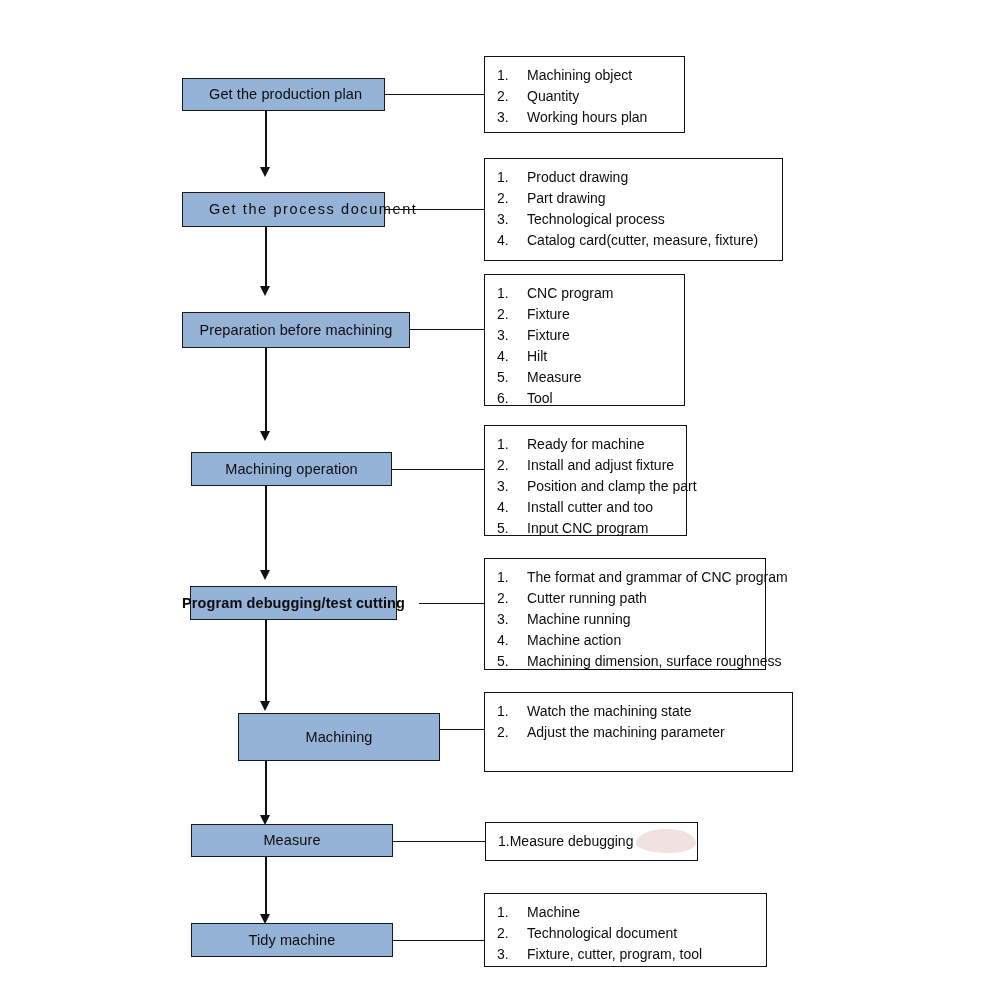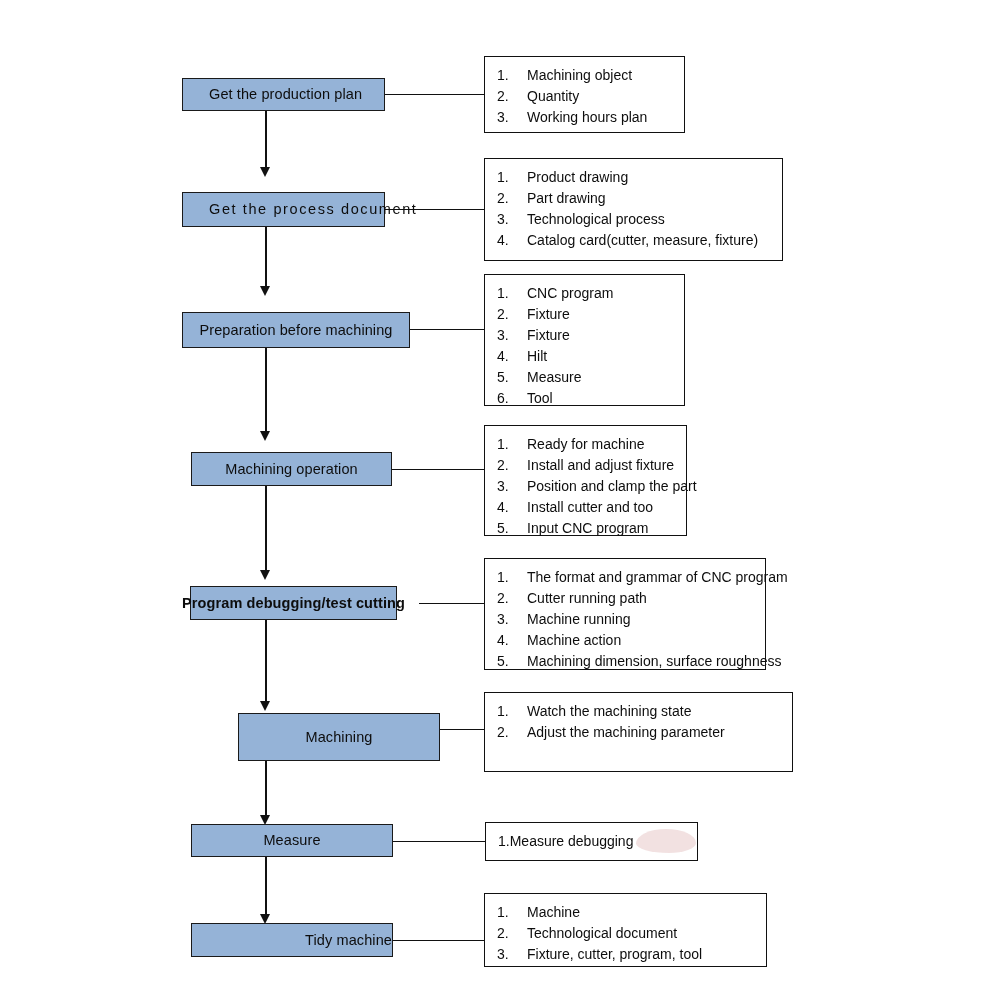--- a/index.html
+++ b/index.html
@@ -296,21 +296,21 @@
   <div class="detail-box" style="left:485px; top:822px; width:213px; height:39px; padding-top:8px;">
     <ul class="detail-list inline">
       <li>
         <span class="num">1.</span>
         <span>Measure debugging</span>
       </li>
     </ul>
     <div class="smudge" style="left:150px; top:6px; width:60px; height:24px;"></div>
   </div>
 
-  <div class="proc-box" style="left:191px; top:923px; width:202px; height:34px;justify-content:flex-end;">
+  <div class="proc-box" style="left:191px; top:923px; width:202px; height:34px;">
     <span>Tidy machine</span>
   </div>
   <div class="detail-box" style="left:484px; top:893px; width:283px; height:74px;">
     <ul class="detail-list">
       <li>
         <span class="num">1.</span>
         <span>Machine</span>
       </li>
       <li>
         <span class="num">2.</span>

